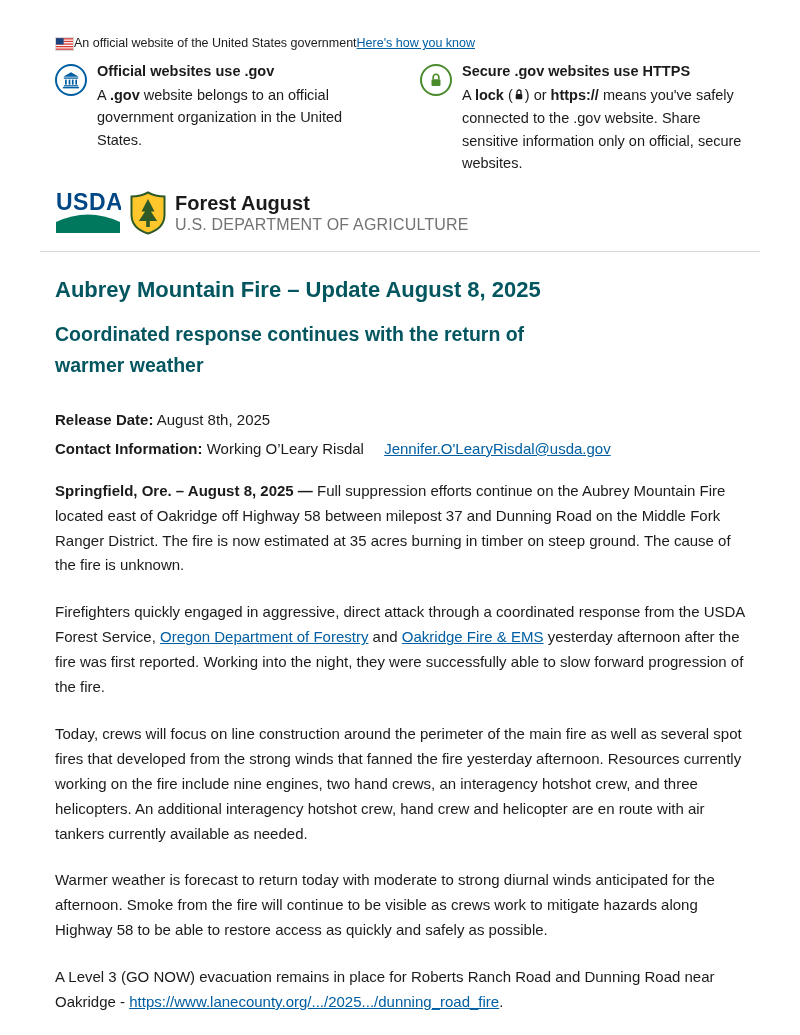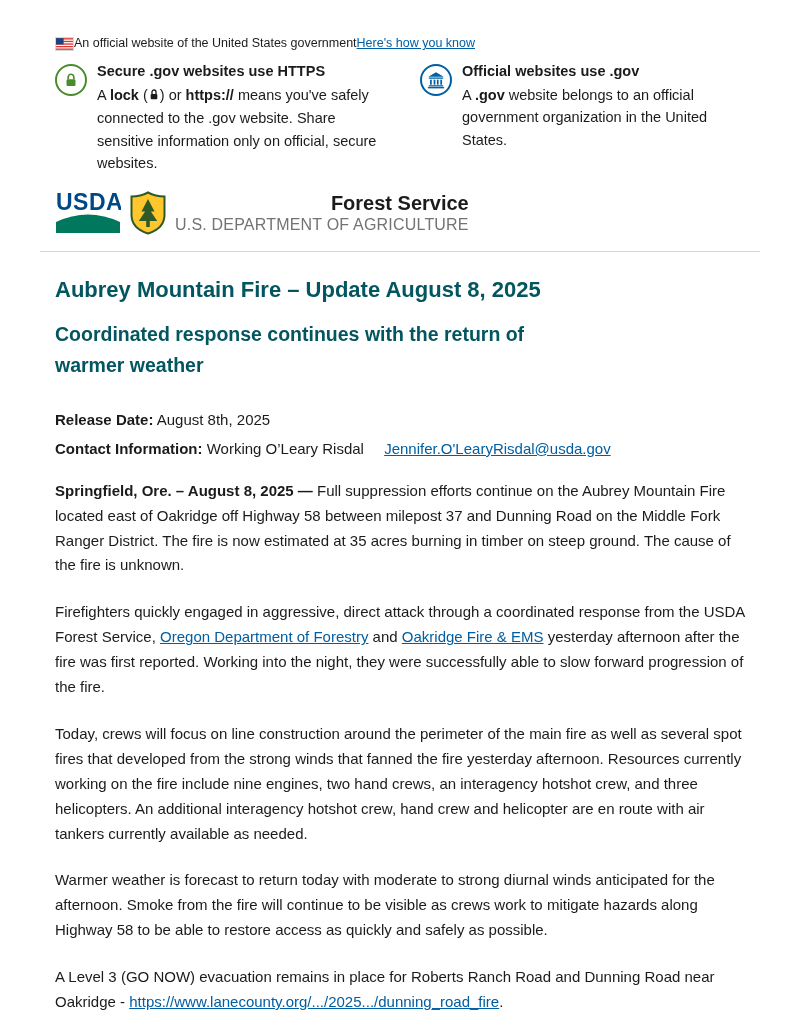--- a/index.html
+++ b/index.html
@@ -22,21 +22,21 @@
   .banner-grid{display:grid; grid-template-columns:1fr 1fr; column-gap:40px; margin-top:10px;}
   .banner-col{display:flex; gap:10px; align-items:flex-start;}
   .icon-circle{width:32px; height:32px; border-radius:50%; border:2px solid; display:flex; align-items:center; justify-content:center; flex-shrink:0; margin-top:3px;}
   .icon-circle.dotgov{border-color:var(--banner_blue); color:var(--banner_blue);}
   .icon-circle.https{border-color:var(--banner_green); color:var(--banner_green);}
   .b-title{font-weight:bold; font-size:14.5px; margin:2px 0 5px;}
   .b-desc{font-size:14.5px; line-height:1.55; margin:0; max-width:300px;}
   .inline-lock{display:inline-block; vertical-align:-1px; margin:0 1px;}
 
   
-  .site-header{display:flex; align-items:center; gap:8px; margin-top:16px;text-align:right;}
+  .site-header{display:flex; align-items:center; gap:8px; margin-top:16px;}
   .usda-text{fill:var(--usda_navy); font-family:"Liberation Sans",sans-serif; font-weight:bold; font-size:23px; letter-spacing:0.5px;}
   .usda-swoosh{fill:var(--usda_green);}
   .shield-body{fill:var(--shield_gold); stroke:var(--shield_green); stroke-width:2;}
   .shield-tree{fill:var(--shield_green);}
   .agency-titles{display:flex; flex-direction:column; gap:2px;}
   .agency-name{font-size:20px; font-weight:bold; color:#1b1b1b; line-height:1.1;}
   .department-name{font-size:16px; color:#737373; letter-spacing:0.2px;}
 
   .divider{border:none; border-top:1px solid #d6d7d9; margin:16px 0 0;}
 
@@ -68,67 +68,67 @@
             <rect y="11.5" width="19" height="1.5"></rect>
           </g>
           <rect width="8.5" height="7" fill="#1a4480"></rect>
         </svg>
       </span>
       <span>An official website of the United States government</span>
       <a href="#" class="how-link">Here's how you know</a>
     </div>
     <div class="banner-grid">
       <div class="banner-col">
-        <span class="icon-circle https">
-          <svg width="14" height="16" viewBox="0 0 20 22" aria-hidden="true">
-            <path d="M6 10 V6.8 a4 4 0 0 1 8 0 V10" fill="none" stroke="currentColor" stroke-width="2.4"></path>
-            <rect x="3.6" y="10" width="12.8" height="9.6" rx="1.6" fill="currentColor"></rect>
-          </svg>
-        </span>
-        <div class="banner-text">
-          <p class="b-title">Secure .gov websites use HTTPS</p>
-          <p class="b-desc"><span>A </span><strong>lock</strong><span> (</span><span class="inline-lock"><svg width="10" height="13" viewBox="0 0 20 24" aria-hidden="true">
-                  <path d="M6 11 V7 a4 4 0 0 1 8 0 V11" fill="none" stroke="#1b1b1b" stroke-width="2.6"></path>
-                  <rect x="3.4" y="11" width="13.2" height="10.5" rx="1.8" fill="#1b1b1b"></rect>
-                </svg></span><span>) or </span><strong>https://</strong><span> means you've safely connected to the .gov website. Share sensitive information only on official, secure websites.</span></p>
-        </div>
-      </div>
-      <div class="banner-col">
         <span class="icon-circle dotgov">
           <svg width="18" height="18" viewBox="0 0 20 20" fill="currentColor" aria-hidden="true">
             <path d="M10 1.5 L1.5 6.3 H18.5 Z"></path>
             <rect x="2" y="7.2" width="16" height="1.4"></rect>
             <rect x="3.4" y="9.6" width="1.9" height="5.6"></rect>
             <rect x="7.4" y="9.6" width="1.9" height="5.6"></rect>
             <rect x="11.0" y="9.6" width="1.9" height="5.6"></rect>
             <rect x="14.8" y="9.6" width="1.9" height="5.6"></rect>
             <rect x="2" y="15.8" width="16" height="1.4"></rect>
             <rect x="1" y="17.8" width="18" height="1.5"></rect>
           </svg>
         </span>
         <div class="banner-text">
           <p class="b-title">Official websites use .gov</p>
           <p class="b-desc"><span>A </span><strong>.gov</strong><span> website belongs to an official government organization in the United States.</span></p>
         </div>
       </div>
+      <div class="banner-col">
+        <span class="icon-circle https">
+          <svg width="14" height="16" viewBox="0 0 20 22" aria-hidden="true">
+            <path d="M6 10 V6.8 a4 4 0 0 1 8 0 V10" fill="none" stroke="currentColor" stroke-width="2.4"></path>
+            <rect x="3.6" y="10" width="12.8" height="9.6" rx="1.6" fill="currentColor"></rect>
+          </svg>
+        </span>
+        <div class="banner-text">
+          <p class="b-title">Secure .gov websites use HTTPS</p>
+          <p class="b-desc"><span>A </span><strong>lock</strong><span> (</span><span class="inline-lock"><svg width="10" height="13" viewBox="0 0 20 24" aria-hidden="true">
+                  <path d="M6 11 V7 a4 4 0 0 1 8 0 V11" fill="none" stroke="#1b1b1b" stroke-width="2.6"></path>
+                  <rect x="3.4" y="11" width="13.2" height="10.5" rx="1.8" fill="#1b1b1b"></rect>
+                </svg></span><span>) or </span><strong>https://</strong><span> means you've safely connected to the .gov website. Share sensitive information only on official, secure websites.</span></p>
+        </div>
+      </div>
     </div>
   </section>
 
   <header class="site-header inner">
     <svg width="66" height="44" viewBox="0 0 66 44" aria-hidden="true">
       <text x="1" y="19" class="usda-text">USDA</text>
       <path class="usda-swoosh" d="M1 31 Q 33 16 65 31 L 65 42 L 1 42 Z"></path>
     </svg>
     <svg width="38" height="44" viewBox="0 0 38 44" aria-hidden="true">
       <path class="shield-body" d="M19 1.5 C 13.5 4.5, 6.5 5.5, 2.5 5.5 L2.5 24 C2.5 33.5 9.5 39.5 19 42.5 C28.5 39.5 35.5 33.5 35.5 24 L35.5 5.5 C31.5 5.5 24.5 4.5 19 1.5 Z"></path>
       <path class="shield-tree" d="M19 8 L12.5 20.5 h3.6 L9.8 30 h18.4 L21.9 20.5 h3.6 Z"></path>
       <rect class="shield-tree" x="17.2" y="30" width="3.6" height="6"></rect>
     </svg>
     <div class="agency-titles">
-      <span class="agency-name">Forest Service</span>
+      <span class="agency-name">Forest August</span>
       <span class="department-name">U.S. DEPARTMENT OF AGRICULTURE</span>
     </div>
   </header>
 
   <hr class="divider">
 
   <main class="article inner">
     <h1>Aubrey Mountain Fire – Update August 8, 2025</h1>
     <h2>Coordinated response continues with the return of warmer weather</h2>
 

